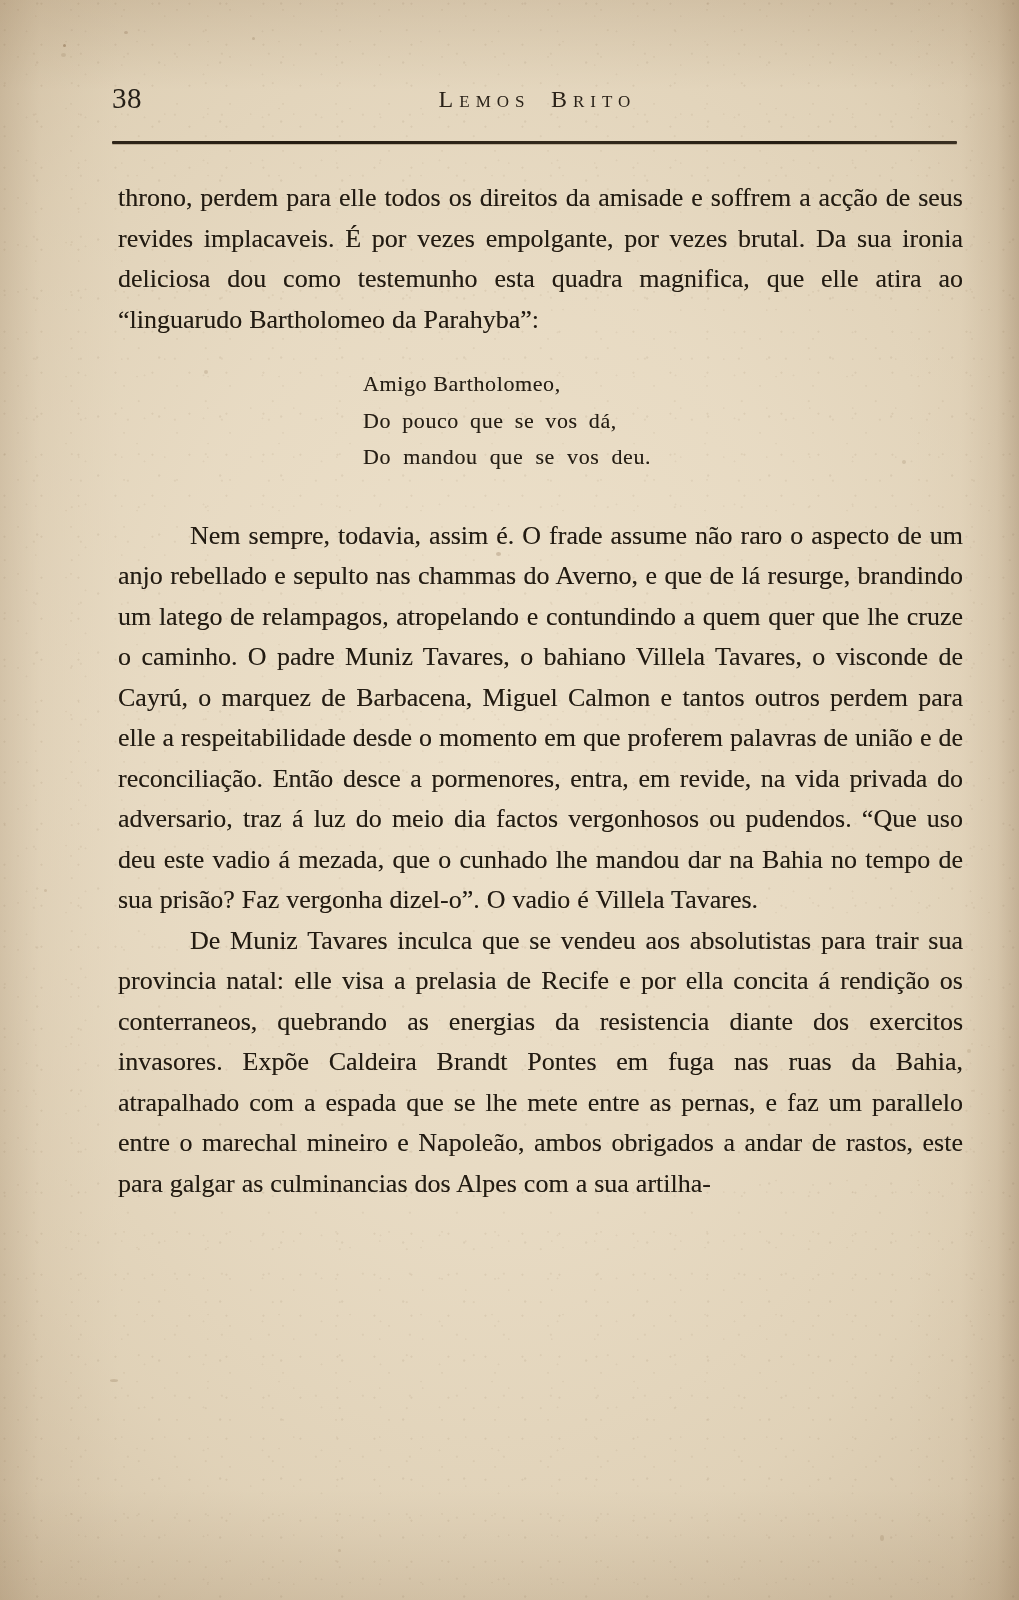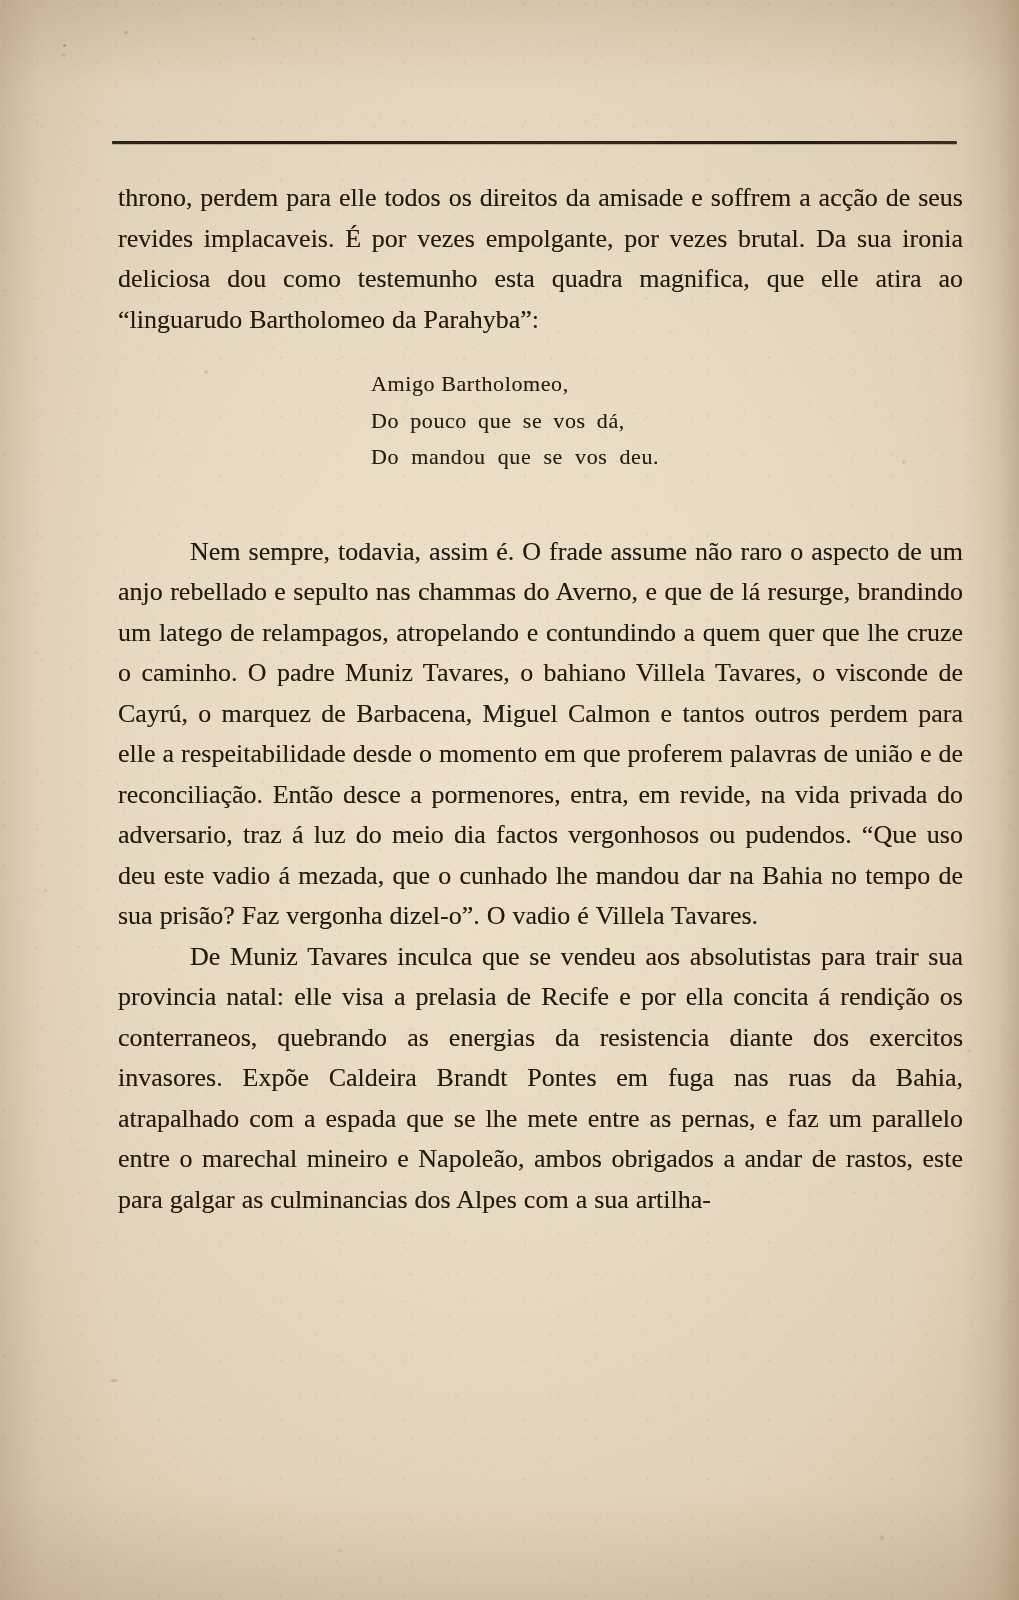--- a/index.html
+++ b/index.html
@@ -140,38 +140,37 @@
     color: #221b12;
     text-align: justify;
     text-align-last: left;
     word-spacing: 0.5px;
     text-shadow: 0 0 0.6px rgba(40,30,18,0.45);
   }
   p.para.indent {
     text-indent: 72px;
   }
   p.gap-before {
-    margin-top: 56px;
+    margin-top: 40px;
   }
 
   
   .verse {
     margin: 26px 0 0 0;
     padding-left: 245px;
     font-family: "Liberation Serif", "DejaVu Serif", serif;
     font-size: 22px;
     line-height: 36.5px;
     color: #241d14;
     letter-spacing: 0.6px;
     text-shadow: 0 0 0.5px rgba(40,30,18,0.4);
   }
   .verse .vline {
     display: block;
     white-space: nowrap;
-    margin-left: 8px;
   }
   .verse .vline.sp1 { word-spacing: 3px; }
   .verse .vline.sp2 { word-spacing: 5px; }
   .verse .vline.sp3 { word-spacing: 6px; }
 
   
   .ink-light { color: #2b2318; }
 </style>
 </head>
 <body>
@@ -188,20 +187,24 @@
   <div class="fleck" style="left:496px; top:552px; width:5px; height:4px; opacity:.6;"></div>
   <div class="fleck" style="left:902px; top:460px; width:4px; height:4px; opacity:.4;"></div>
   <div class="fleck" style="left:110px; top:1379px;width:8px; height:3px; opacity:.5;"></div>
   <div class="fleck" style="left:44px;  top:889px; width:3px; height:3px; opacity:.4;"></div>
   <div class="fleck" style="left:967px; top:1049px;width:4px; height:4px; opacity:.35;"></div>
   <div class="fleck" style="left:880px; top:1535px;width:4px; height:6px; opacity:.4;"></div>
   <div class="fleck" style="left:338px; top:1549px;width:3px; height:3px; opacity:.35;"></div>
 
   <div id="content">
 
+    <div class="header">
+      <div class="folio">38</div>
+      <div class="running-title"><span class="cap">L</span><span>EMOS</span>&nbsp;&nbsp;<span class="cap">B</span><span>RITO</span></div>
+    </div>
 
     <div class="rule"></div>
 
     <div class="body-block">
 
       <p class="para">throno, perdem para elle todos os direitos da amisade e soffrem a acção de seus revides implacaveis. É por vezes empolgante, por vezes brutal. Da sua ironia deliciosa dou como testemunho esta quadra magnifica, que elle atira ao “linguarudo Bartholomeo da Parahyba”:</p>
 
       <div class="verse">
         <span class="vline">Amigo Bartholomeo,</span>
         <span class="vline sp2">Do pouco que se vos dá,</span>

